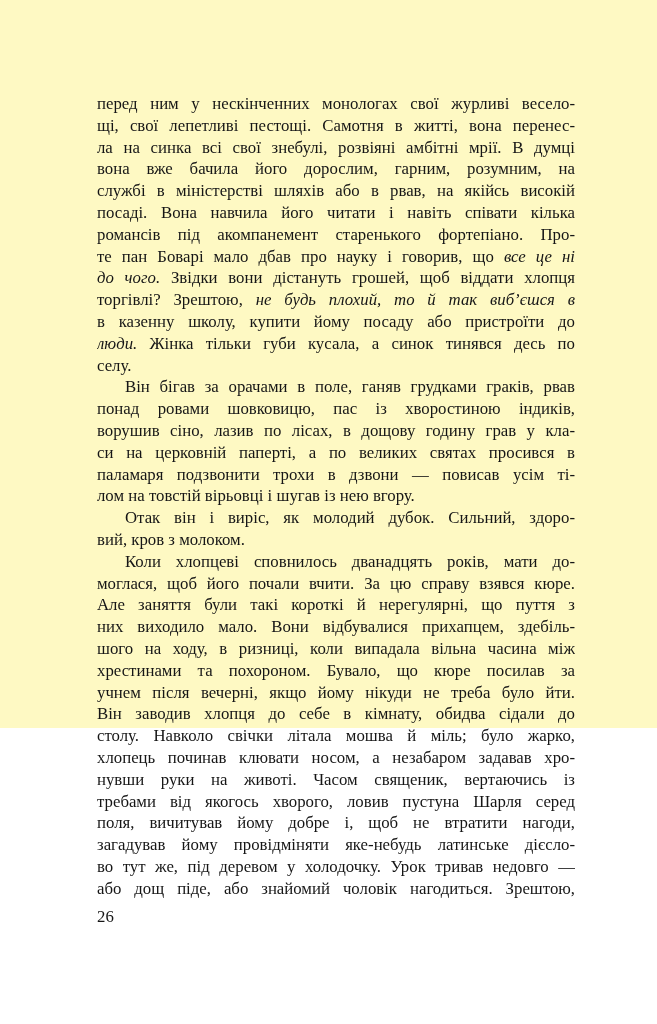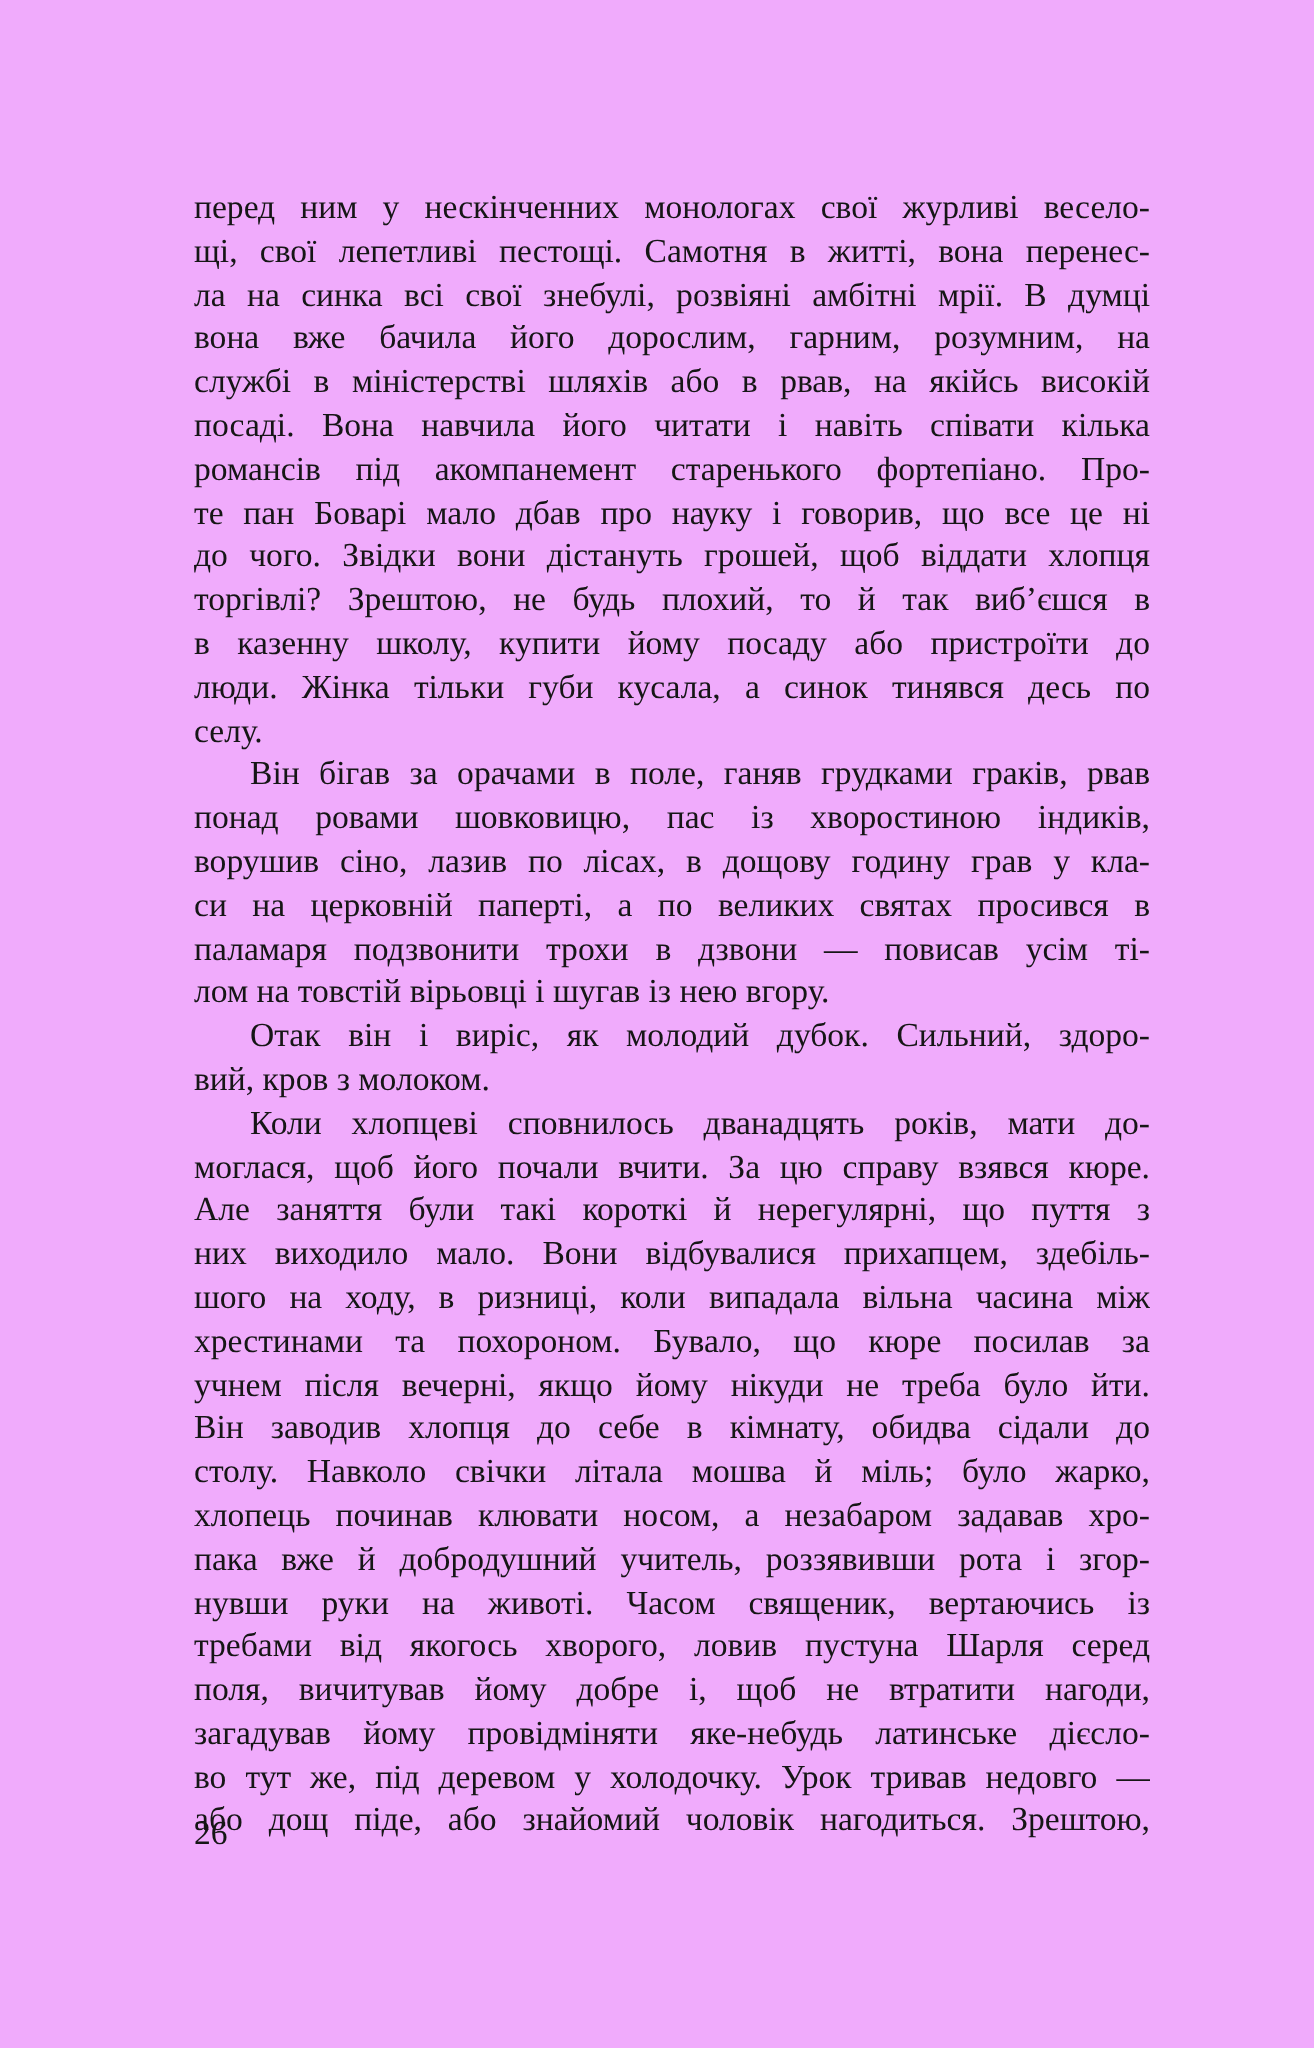--- a/index.html
+++ b/index.html
@@ -11,22 +11,22 @@
     height: 1024px;
     position: relative;
     background: #ffffff;
     font-family: "Liberation Serif", "DejaVu Serif", serif;
     color: #161616;
     overflow: hidden;
   }
   .page {
     position: absolute;
     left: 0; top: 0;
-    width: 657px; height: 1024px;
-    background: #f0abfc;
+    width: 657px; height: 728px;
+    background: #fef9c3;
   }
   .text-block {
     position: absolute;
     left: 97px;
     top: 93px;
     width: 478px;
   }
   .line {
     font-size: 16.8px;
     line-height: 21.8px;
@@ -39,20 +39,21 @@
   }
   .line.no-just {
     text-align: center;
     text-align-last: left;
     -moz-text-align-last: left;
   }
   .line.indent {
     text-indent: 28px;
   }
   .it {
+    font-style: italic;
   }
   .page-number {
     position: absolute;
     top: 906px;
     left: 97px;
     width: 478px;
     text-align: left;
     font-size: 16.8px;
     line-height: 21.8px;
   }
@@ -86,21 +87,20 @@
       <div class="line indent"><span>Коли хлопцеві сповнилось дванадцять років, мати до-</span></div>
       <div class="line"><span>моглася, щоб його почали вчити. За цю справу взявся кюре.</span></div>
       <div class="line"><span>Але заняття були такі короткі й нерегулярні, що пуття з</span></div>
       <div class="line"><span>них виходило мало. Вони відбувалися прихапцем, здебіль-</span></div>
       <div class="line"><span>шого на ходу, в ризниці, коли випадала вільна часина між</span></div>
       <div class="line"><span>хрестинами та похороном. Бувало, що кюре посилав за</span></div>
       <div class="line"><span>учнем після вечерні, якщо йому нікуди не треба було йти.</span></div>
       <div class="line"><span>Він заводив хлопця до себе в кімнату, обидва сідали до</span></div>
       <div class="line"><span>столу. Навколо свічки літала мошва й міль; було жарко,</span></div>
       <div class="line"><span>хлопець починав клювати носом, а незабаром задавав хро-</span></div>
-      <div class="line"><span>пака вже й добродушний учитель, роззявивши рота і згор-</span></div>
       <div class="line"><span>нувши руки на животі. Часом священик, вертаючись із</span></div>
       <div class="line"><span>требами від якогось хворого, ловив пустуна Шарля серед</span></div>
       <div class="line"><span>поля, вичитував йому добре і, щоб не втратити нагоди,</span></div>
       <div class="line"><span>загадував йому провідміняти яке-небудь латинське дієсло-</span></div>
       <div class="line"><span>во тут же, під деревом у холодочку. Урок тривав недовго —</span></div>
       <div class="line"><span>або дощ піде, або знайомий чоловік нагодиться. Зрештою,</span></div>
     </div>
   <div class="page-number">26</div>
 </div>
 

